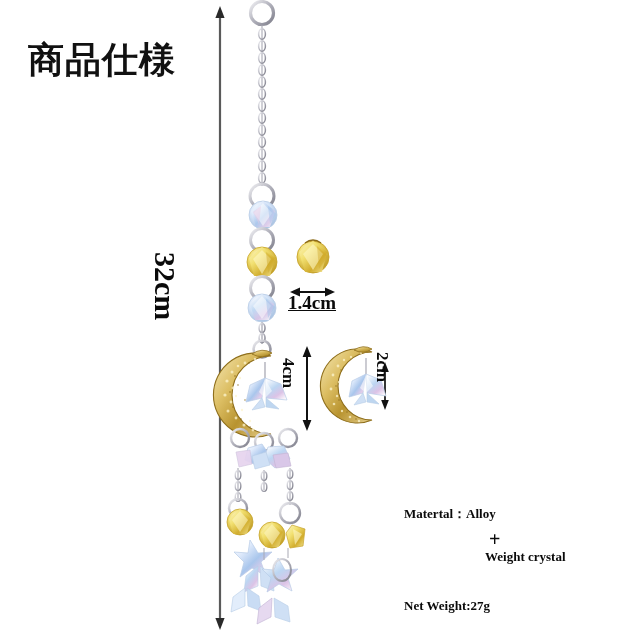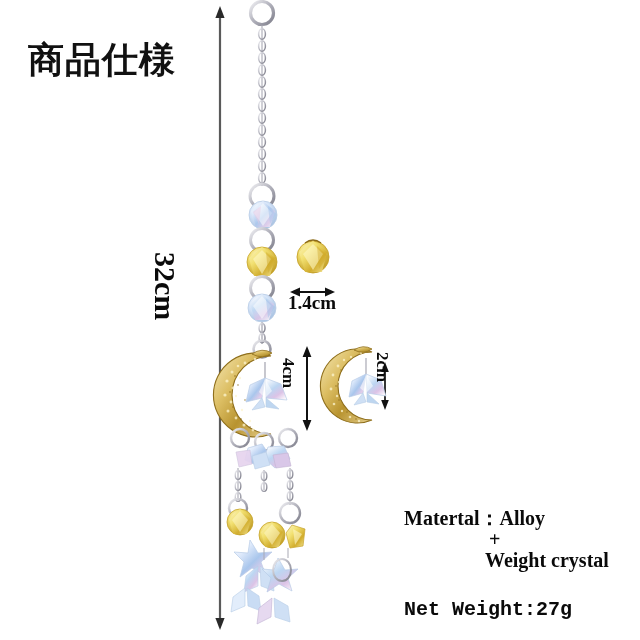--- a/index.html
+++ b/index.html
@@ -27,37 +27,37 @@
   .dim-label{
     position:absolute;
     font-family:"Liberation Serif", serif;
     font-weight:700;
     color:#0a0a0a;
     white-space:nowrap;
   }
   .v-label{ transform:rotate(90deg); transform-origin:left top; }
 
   .t-32{ left:182px; top:252px; font-size:30px; }
-  .t-14{ left:288px; top:292px; font-size:19px; }
+  .t-14{ left:288px; top:292px; font-size:19px;text-decoration:underline; }
   .t-4 { left:298px; top:358px; font-size:17px; }
   .t-2 { left:392px; top:352px; font-size:17px; }
 
   
   .spec{
     position:absolute;
     font-family:"Liberation Serif", serif;
     font-weight:700;
-    font-size:20px;
+    font-size:13px;
     color:#0a0a0a;
     white-space:nowrap;
   }
   .spec-mat{ left:404px; top:505px; }
   .spec-plus{ left:489px; top:528px; font-size:20px; }
   .spec-ab{ left:485px; top:549px; }
-  .spec-weight{ left:404px; top:598px;font-family:Liberation Mono, monospace; }
+  .spec-weight{ left:404px; top:598px; }
 
   
   svg.art{position:absolute;left:0;top:0;width:640px;height:640px;}
 </style>
 </head>
 <body>
 
 <div id="page">
 
   <svg class="art" viewBox="0 0 640 640">

